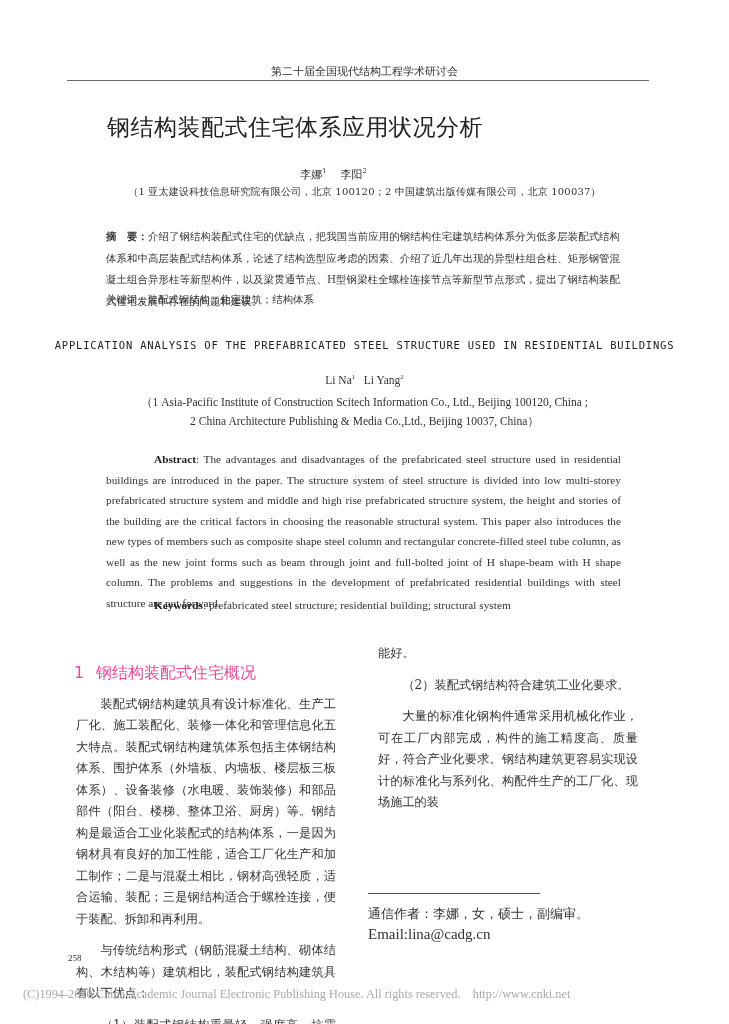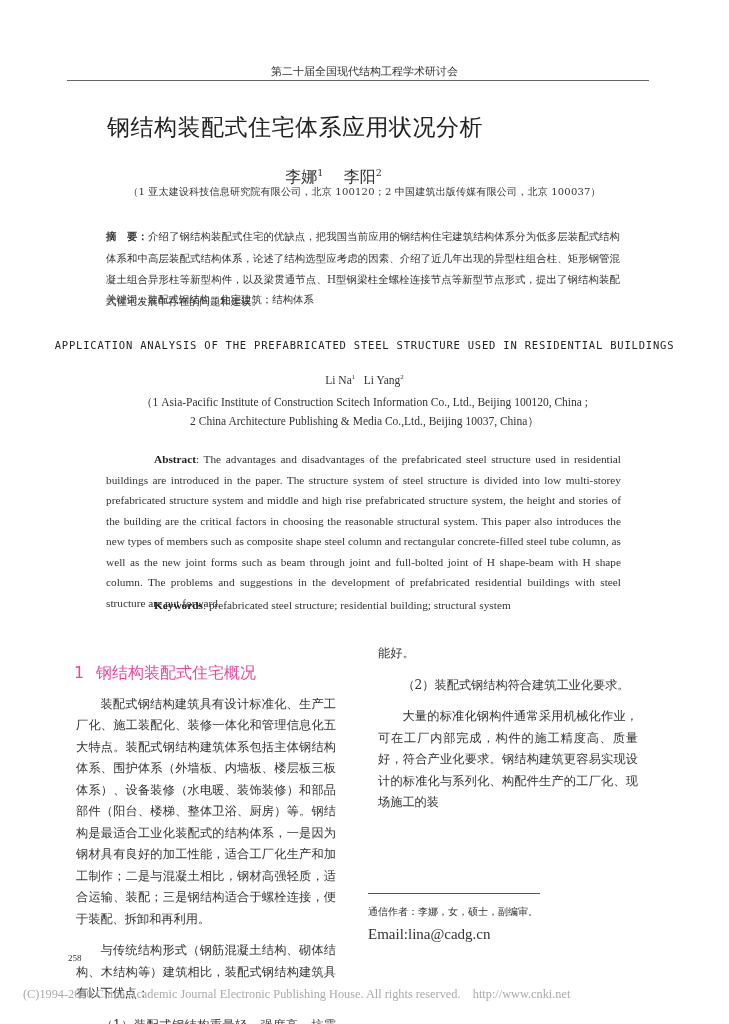--- a/index.html
+++ b/index.html
@@ -16,21 +16,21 @@
       position: absolute; top: 80px; left: 67px; width: 582px; height: 0;
       border-top: 1.5px solid #666;
     }
     .title {
       position: absolute; top: 112px; left: 0; width: 590px; text-align: center;
       font-family: "DejaVu Sans", sans-serif; font-size: 23px; color: #222;
       letter-spacing: 0.5px;
     }
     .authors-cn {
       position: absolute; top: 167px; left: 0; width: 667px; text-align: center;
-      font-size: 16px; color: #333;
+      font-size: 11px; color: #333;
     }
     .affil-cn {
       position: absolute; top: 185px; left: 0; width: 729px; text-align: center;
       font-size: 10px; color: #333; letter-spacing: 0.2px;
     }
     .abstract-cn {
       position: absolute; top: 226px; left: 106px; width: 514px;
       font-size: 10.4px; line-height: 21.5px; color: #333; text-align: justify;
     }
     .abstract-cn .label { font-weight: bold; }
@@ -73,21 +73,21 @@
       margin: 8px; padding-left: 0;
     }
     .section-heading .num { display: inline-block; width: 22px; }
     .para { margin: 10px; text-indent: 2em; }
     .para.noindent { text-indent: 0; }
     .footnote-rule {
       position: absolute; top: 893px; left: 368px; width: 172px;
       border-top: 1.2px solid #555;
     }
     .footnote {
-      position: absolute; left: 368px; font-size: 10px; color: #333;
+      position: absolute; left: 368px; font-size: 13px; color: #333;
     }
     .fn1 { top: 905px; }
     .fn2 { top: 926px; font-family: "Liberation Serif", serif; font-size: 15px; }
     .page-number {
       position: absolute; top: 953px; left: 68px;
       font-family: "Liberation Serif", serif; font-size: 9px; color: #333;
     }
     .copyright {
       position: absolute; top: 987px; left: 23px;
       font-family: "Liberation Serif", serif; font-size: 12.3px; color: #aaa;

